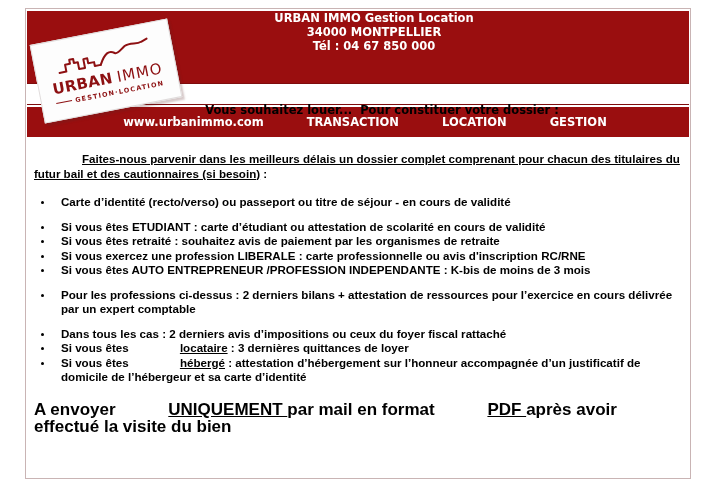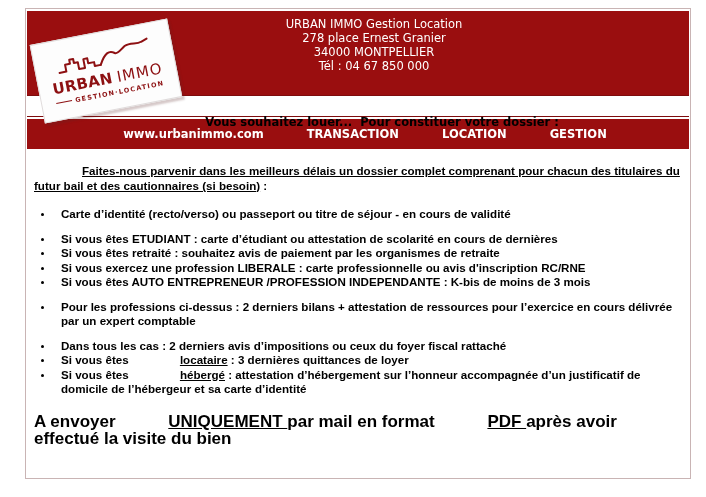--- a/index.html
+++ b/index.html
@@ -1,23 +1,23 @@
 <!DOCTYPE html>
 <html><head>
 <meta charset="utf-8">
 <style>
   html,body{margin:0;padding:0;background:#ffffff;}
   .canvas{position:relative;width:706px;height:497px;background:#ffffff;overflow:hidden;
           font-family:"Liberation Sans",sans-serif;}
   .page{position:absolute;left:25px;top:8px;width:664px;height:469px;
         border:1px solid #c9b4b4;background:#ffffff;}
   
-  .band-header{margin:2px 1px 0 1px;height:84px;background:#9a0e0f;color:#ffffff;
-               text-align:center;padding-top:6px;box-sizing:border-box;
-               font-family:"DejaVu Sans",sans-serif;font-weight:normal;font-size:11.5px;
+  .band-header{margin:2px 1px 0 1px;height:72px;background:#9a0e0f;color:#ffffff;
+               text-align:center;box-sizing:border-box;
+               font-family:"DejaVu Sans",sans-serif;font-weight:bold;font-size:11.5px;
                line-height:14px;padding-left:32px;}
   .band-header .phone{}
   .band-tagline{margin:0 1px;height:19px;border-top:1px solid #7e0c0d;border-bottom:1px solid #7e0c0d;
                 background:#ffffff;text-align:center;padding-left:24px;padding-top:1px;
                 font-family:"DejaVu Sans",sans-serif;font-weight:bold;font-size:11.5px;
                 color:#000000;white-space:pre;line-height:17px;}
   .band-nav{margin:2px 1px 0 1px;height:30px;background:#9a0e0f;color:#ffffff;
             display:flex;justify-content:center;align-items:center;gap:43px;
             font-family:"DejaVu Sans",sans-serif;font-weight:bold;font-size:11.5px;
             padding-left:14px;box-sizing:border-box;}
@@ -44,21 +44,20 @@
   .footer-line{margin-top:16px;text-align:left;font-size:17px;line-height:17px;}
 </style>
 </head>
 <body>
 
 <div class="canvas">
   <div class="page">
 
     <div class="band-header">
       <div>URBAN IMMO Gestion Location</div>
-      <div>278 place Ernest Granier</div>
       <div>34000 MONTPELLIER</div>
       <div class="phone">Tél : 04 67 850 000</div>
     </div>
 
     <div class="band-tagline">
       <span>Vous souhaitez louer...  Pour constituer votre dossier :</span>
     </div>
 
     <div class="band-nav">
       <span>www.urbanimmo.com</span>
@@ -79,21 +78,21 @@
         <span class="dash"></span>
         <span class="txt">GESTION·LOCATION</span>
       </div>
     </div>
 
     <div class="body">
       <p class="intro"><span class="u">Faites-nous parvenir dans les meilleurs délais un dossier complet comprenant pour chacun des titulaires du futur bail et des cautionnaires (si besoin)</span><span> :</span></p>
 
       <ul class="checklist">
         <li><span>Carte d’identité (recto/verso) ou passeport ou titre de séjour - en cours de validité</span><span class="u"></span><span></span></li>
-        <li class="gap"><span>Si vous êtes ETUDIANT : carte d’étudiant ou attestation de scolarité en cours de dernières</span><span class="u"></span><span></span></li>
+        <li class="gap"><span>Si vous êtes ETUDIANT : carte d’étudiant ou attestation de scolarité en cours de validité</span><span class="u"></span><span></span></li>
         <li><span>Si vous êtes retraité : souhaitez avis de paiement par les organismes de retraite</span><span class="u"></span><span></span></li>
         <li><span>Si vous exercez une profession LIBERALE : carte professionnelle ou avis d'inscription RC/RNE</span><span class="u"></span><span></span></li>
         <li><span>Si vous êtes AUTO ENTREPRENEUR /PROFESSION INDEPENDANTE : K-bis de moins de 3 mois</span><span class="u"></span><span></span></li>
         <li class="gap"><span>Pour les professions ci-dessus : 2 derniers bilans + attestation de ressources pour l’exercice en cours délivrée par un expert comptable</span><span class="u"></span><span></span></li>
         <li class="gap"><span>Dans tous les cas : 2 derniers avis d’impositions ou ceux du foyer fiscal rattaché</span><span class="u"></span><span></span></li>
         <li><span>Si vous êtes </span><span class="u">locataire</span><span> : 3 dernières quittances de loyer</span></li>
         <li><span>Si vous êtes </span><span class="u">hébergé</span><span> : attestation d’hébergement sur l’honneur accompagnée d’un justificatif de domicile de l’hébergeur et sa carte d’identité</span></li>
       </ul>
 
       <p class="footer-line"><span>A envoyer </span><span class="u">UNIQUEMENT </span><span>par mail en format </span><span class="u">PDF </span><span>après avoir effectué la visite du bien</span></p>

